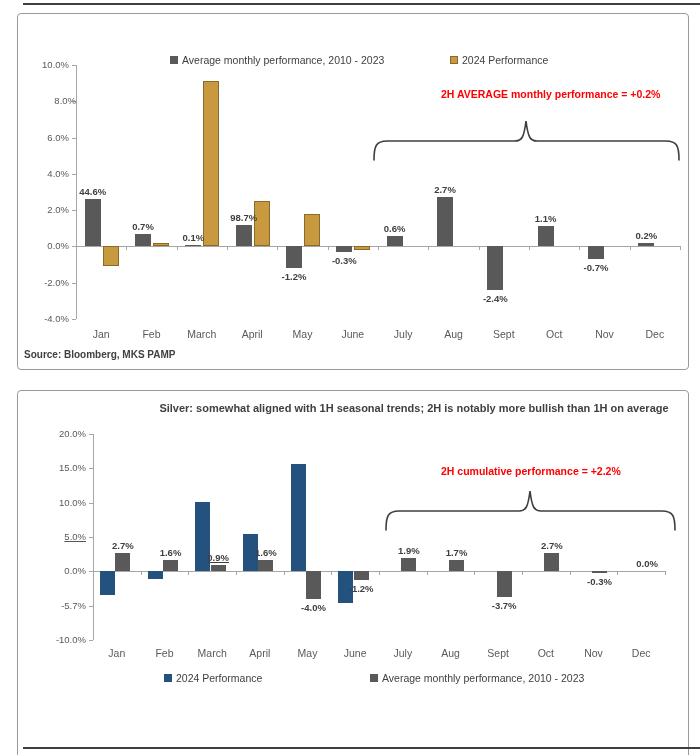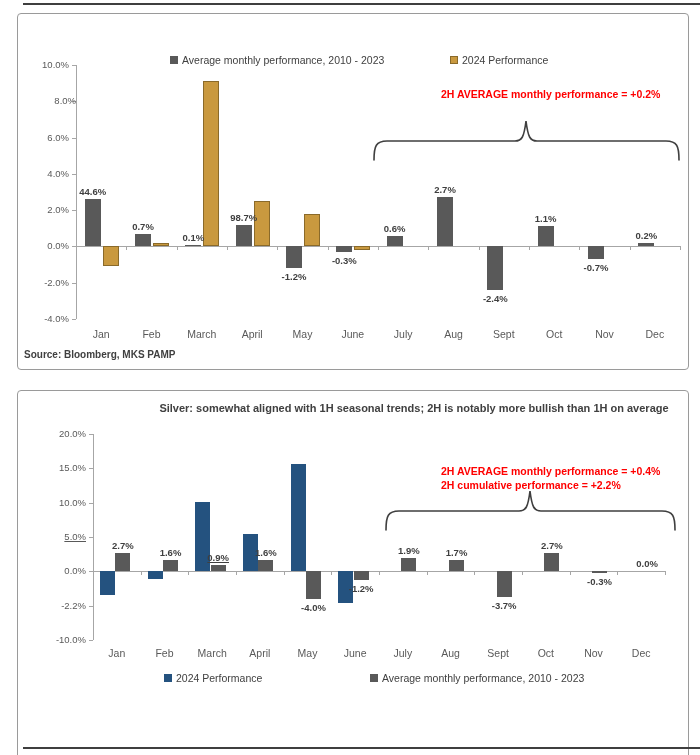--- a/index.html
+++ b/index.html
@@ -151,41 +151,40 @@
   <div class="legend-entry" style="left:146px;top:281px;">
     <span class="swatch" style="background: rgb(36, 82, 127);"></span>
     <span>2024 Performance</span>
   </div>
   <div class="legend-entry" style="left:352px;top:281px;">
     <span class="swatch" style="background: rgb(89, 89, 89);"></span>
     <span>Average monthly performance,  2010 - 2023</span>
   </div>
 
   <div class="annot">
-    <div>2H AVERAGE monthly performance = +0.4%</div>
     <div>2H cumulative performance = +2.2%</div>
   </div>
   <svg class="brace" width="292" height="48" viewBox="0 0 292 48">
     <path d="M1,44 C1,30 3,25 14,25 L134,25 C141,25 143,21 145,5 C147,21 149,25 156,25 L277,25 C288,25 290,30 290,44"></path>
   </svg>
 
   <div class="src">Source: Bloomberg, MKS PAMP</div>
 <div class="vline" style="left: 75px; top: 43px; height: 206px;"></div>
     <div class="ytick" style="left: 71px; top: 43px;"></div>
     <div class="ylab" style="left: 10px; width: 58px; top: 37px;">20.0%</div>
     <div class="ytick" style="left: 71px; top: 77.3333px;"></div>
     <div class="ylab" style="left: 10px; width: 58px; top: 71.3333px;">15.0%</div>
     <div class="ytick" style="left: 71px; top: 111.667px;"></div>
     <div class="ylab" style="left: 10px; width: 58px; top: 105.667px;">10.0%</div>
     <div class="ytick" style="left: 71px; top: 146px;"></div>
     <div class="ylab" style="left: 10px; width: 58px; top: 140px; text-decoration: underline;">5.0%</div>
     <div class="ytick" style="left: 71px; top: 180.333px;"></div>
     <div class="ylab" style="left: 10px; width: 58px; top: 174.333px;">0.0%</div>
     <div class="ytick" style="left: 71px; top: 214.667px;"></div>
-    <div class="ylab" style="left: 10px; width: 58px; top: 208.667px;">-2.2%</div>
+    <div class="ylab" style="left: 10px; width: 58px; top: 208.667px;">-5.7%</div>
     <div class="ytick" style="left: 71px; top: 249px;"></div>
     <div class="ylab" style="left: 10px; width: 58px; top: 243px;">-10.0%</div>
     <div class="hline" style="left: 75px; top: 180.333px; width: 572px;"></div>
     <div class="xtick" style="left: 75px; top: 180.333px;"></div>
     <div class="xtick" style="left: 122.667px; top: 180.333px;"></div>
     <div class="xtick" style="left: 170.333px; top: 180.333px;"></div>
     <div class="xtick" style="left: 218px; top: 180.333px;"></div>
     <div class="xtick" style="left: 265.667px; top: 180.333px;"></div>
     <div class="xtick" style="left: 313.333px; top: 180.333px;"></div>
     <div class="xtick" style="left: 361px; top: 180.333px;"></div>

